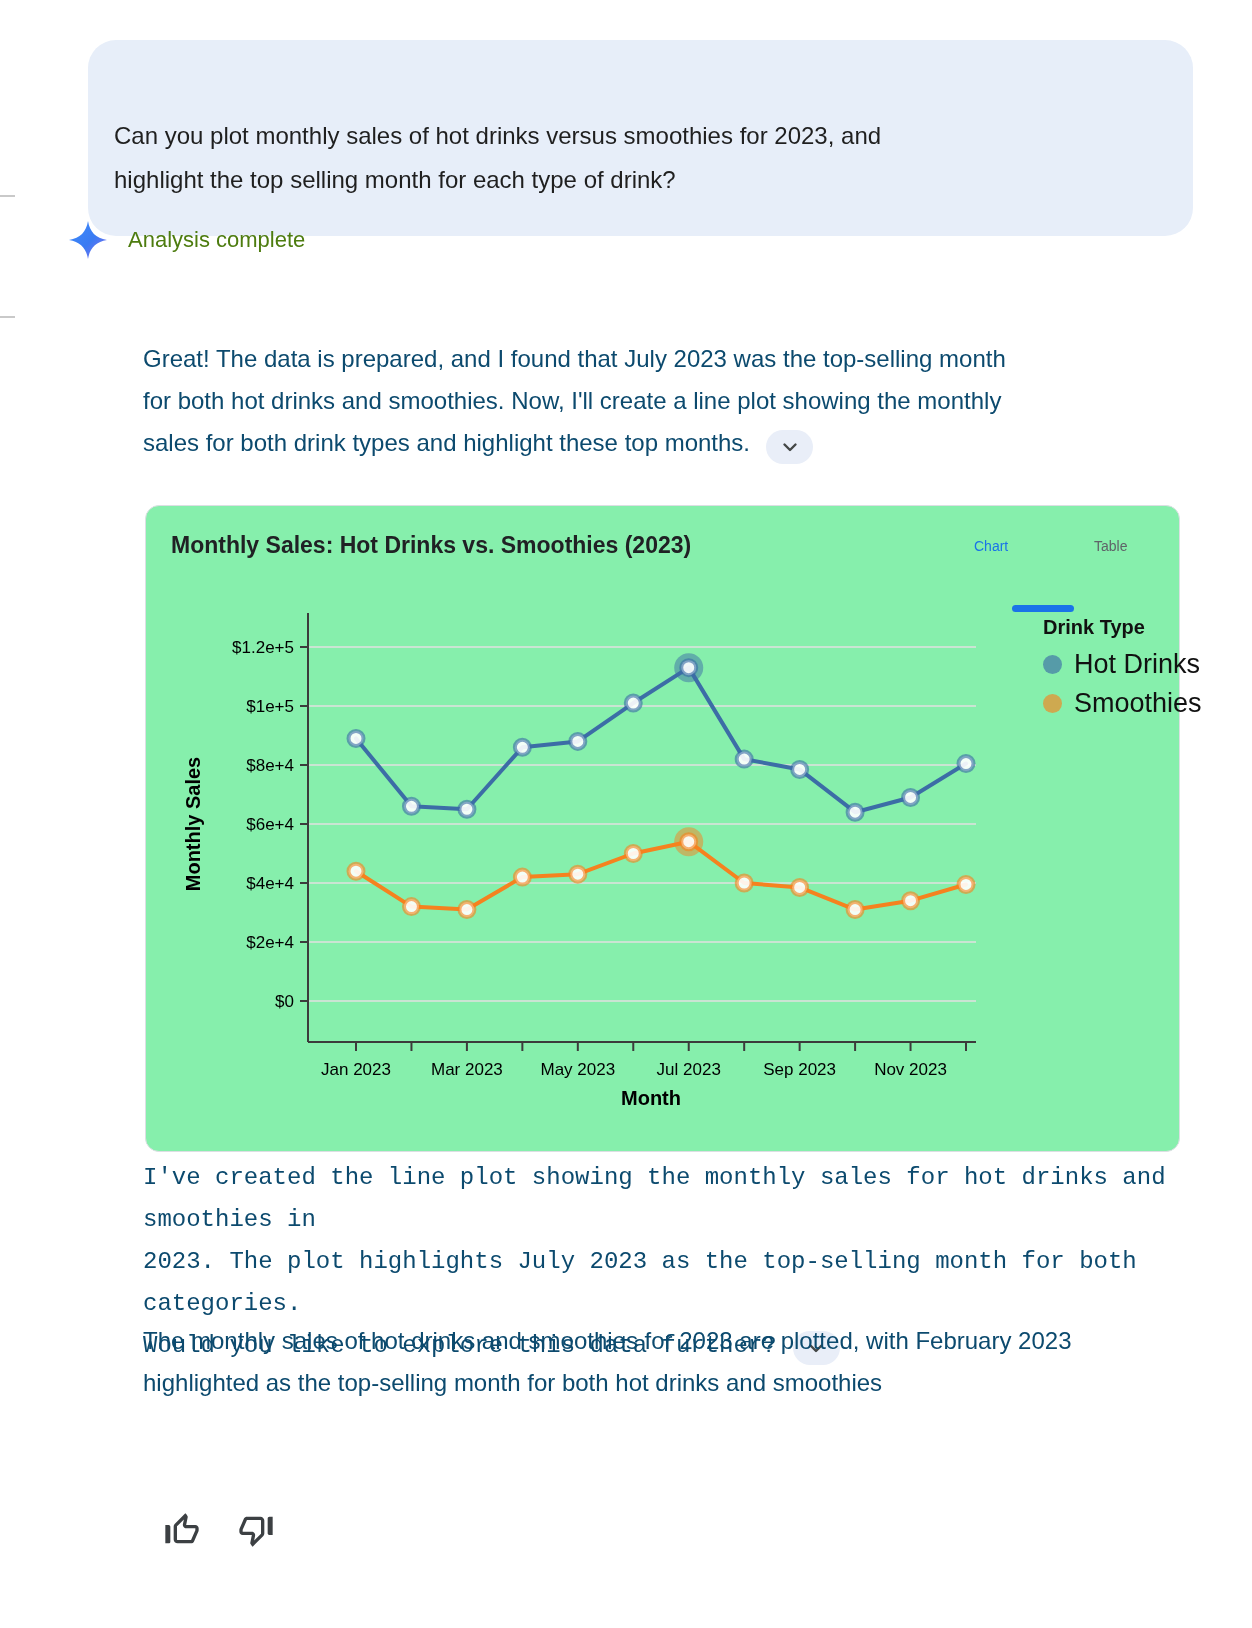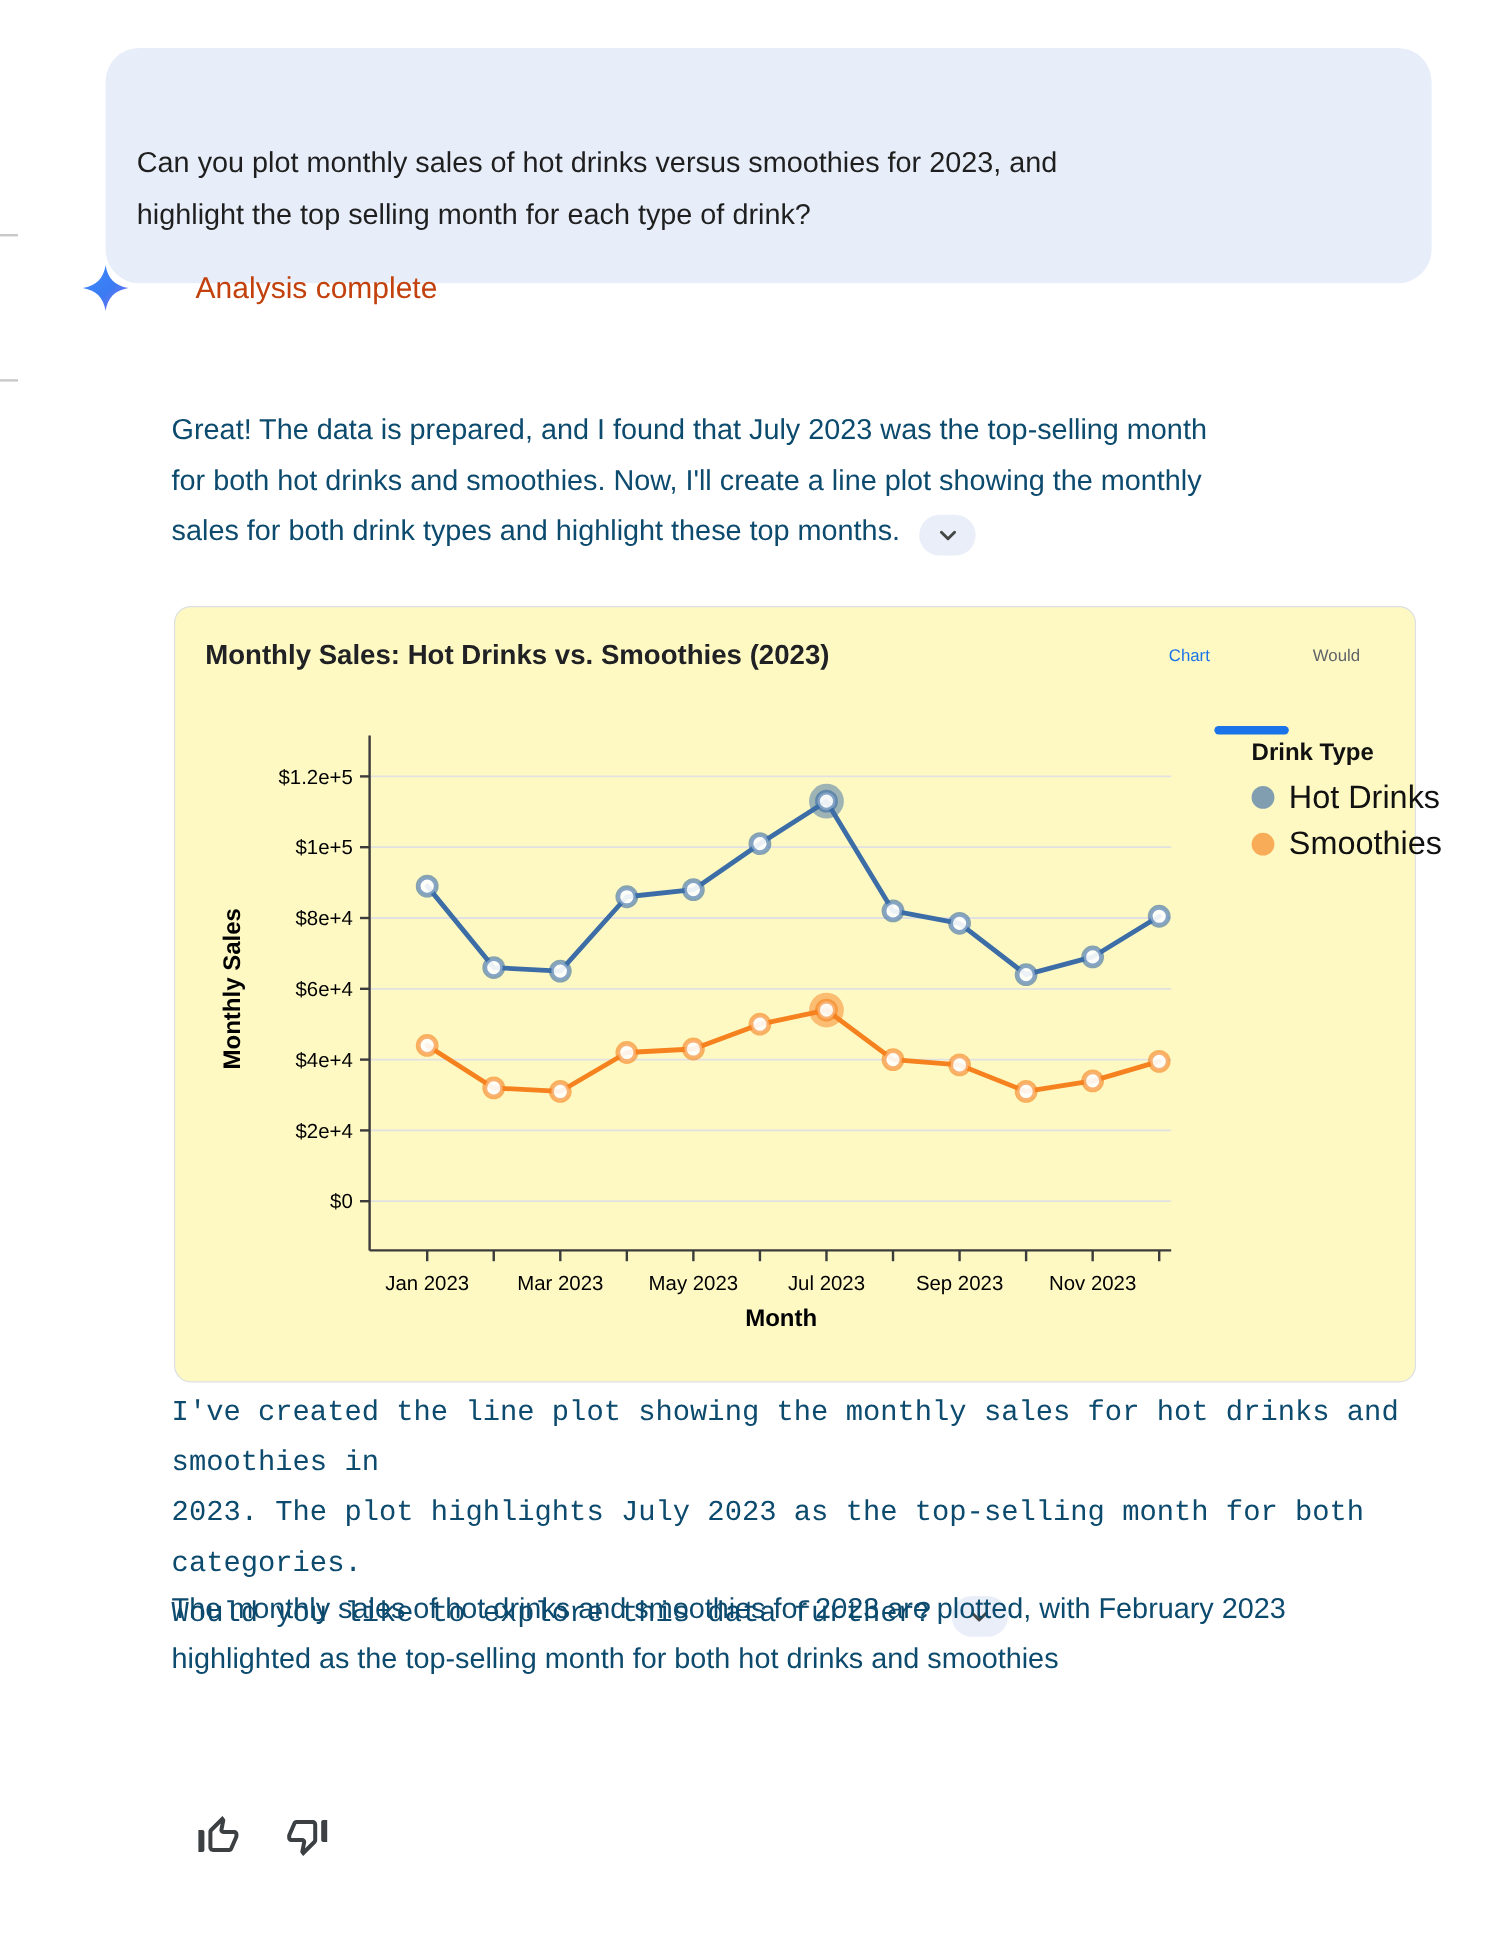--- a/index.html
+++ b/index.html
@@ -9,35 +9,35 @@
     font-family:"Liberation Sans","DejaVu Sans",sans-serif;
   }
   .user-bubble{
     position:absolute;left:88px;top:40px;width:1105px;box-sizing:border-box;
     background:#e7eef9;border-radius:28px;padding:30px 30px 34px 26px;
     font-size:24px;line-height:44px;color:#1f1f1f;white-space:pre-line;
   }
   .edge-mark{position:absolute;left:0;width:15px;height:2px;background:#c9c9c9;}
   .status-row{position:absolute;left:68px;top:220px;display:flex;align-items:center;}
   .sparkle{width:40px;height:40px;}
-  .status-label{margin-left:55px;font-size:25px;color:#c2410c;}
+  .status-label{margin-left:20px;font-size:22px;color:#4d7c0f;}
   .para{
     position:absolute;left:143px;width:1045px;
     font-size:24px;line-height:42px;color:#0c4a6e;
   }
   .para .txt{white-space:pre-line;}
   .pill{
     display:inline-flex;align-items:center;justify-content:center;
     width:47px;height:34px;border-radius:17px;background:#e9eef8;border:none;
     vertical-align:-8px;margin-left:16px;cursor:pointer;
   }
   .pill svg{display:block;}
   .card{
     position:absolute;left:145px;top:505px;width:1035px;height:647px;
-    box-sizing:border-box;border:1px solid #dcdfe3;border-radius:14px;background:#fef9c3;
+    box-sizing:border-box;border:1px solid #dcdfe3;border-radius:14px;background:#86efac;
   }
   .card-title{
     position:absolute;left:25px;top:26px;font-size:23px;font-weight:600;color:#202124;
   }
   .tab{position:absolute;top:32px;font-size:14px;font-weight:500;background:none;border:none;
        padding:0;cursor:pointer;font-family:inherit;}
   .tab-chart{left:828px;color:#1a73e8;}
   .tab-table{left:948px;color:#5f6368;}
   .tab-underline{position:absolute;left:866px;top:99px;width:62px;height:7px;border-radius:4px;background:#1a73e8;}
   .legend{position:absolute;left:897px;top:110px;}
@@ -79,21 +79,21 @@
 sales for both drink types and highlight these top months.</span><button class="pill">
     <svg width="24" height="24" viewBox="0 0 24 24">
       <path d="M6.5 9.5 L12 15 L17.5 9.5" fill="none" stroke="#444746" stroke-width="2.4" stroke-linecap="round" stroke-linejoin="round"></path>
     </svg>
   </button>
 </div>
 
 <div class="card">
   <div class="card-title">Monthly Sales: Hot Drinks vs. Smoothies (2023)</div>
   <button class="tab tab-chart">Chart</button>
-  <button class="tab tab-table">Would</button>
+  <button class="tab tab-table">Table</button>
   <div class="tab-underline"></div>
 
   <div class="legend">
     <div class="legend-title">Drink Type</div>
     <div class="legend-item">
       <span class="legend-dot" style="background: rgb(60, 109, 166); opacity: 0.65;"></span>
       <span>Hot Drinks</span>
     </div>
     <div class="legend-item">
       <span class="legend-dot" style="background: rgb(245, 130, 31); opacity: 0.65;"></span>

